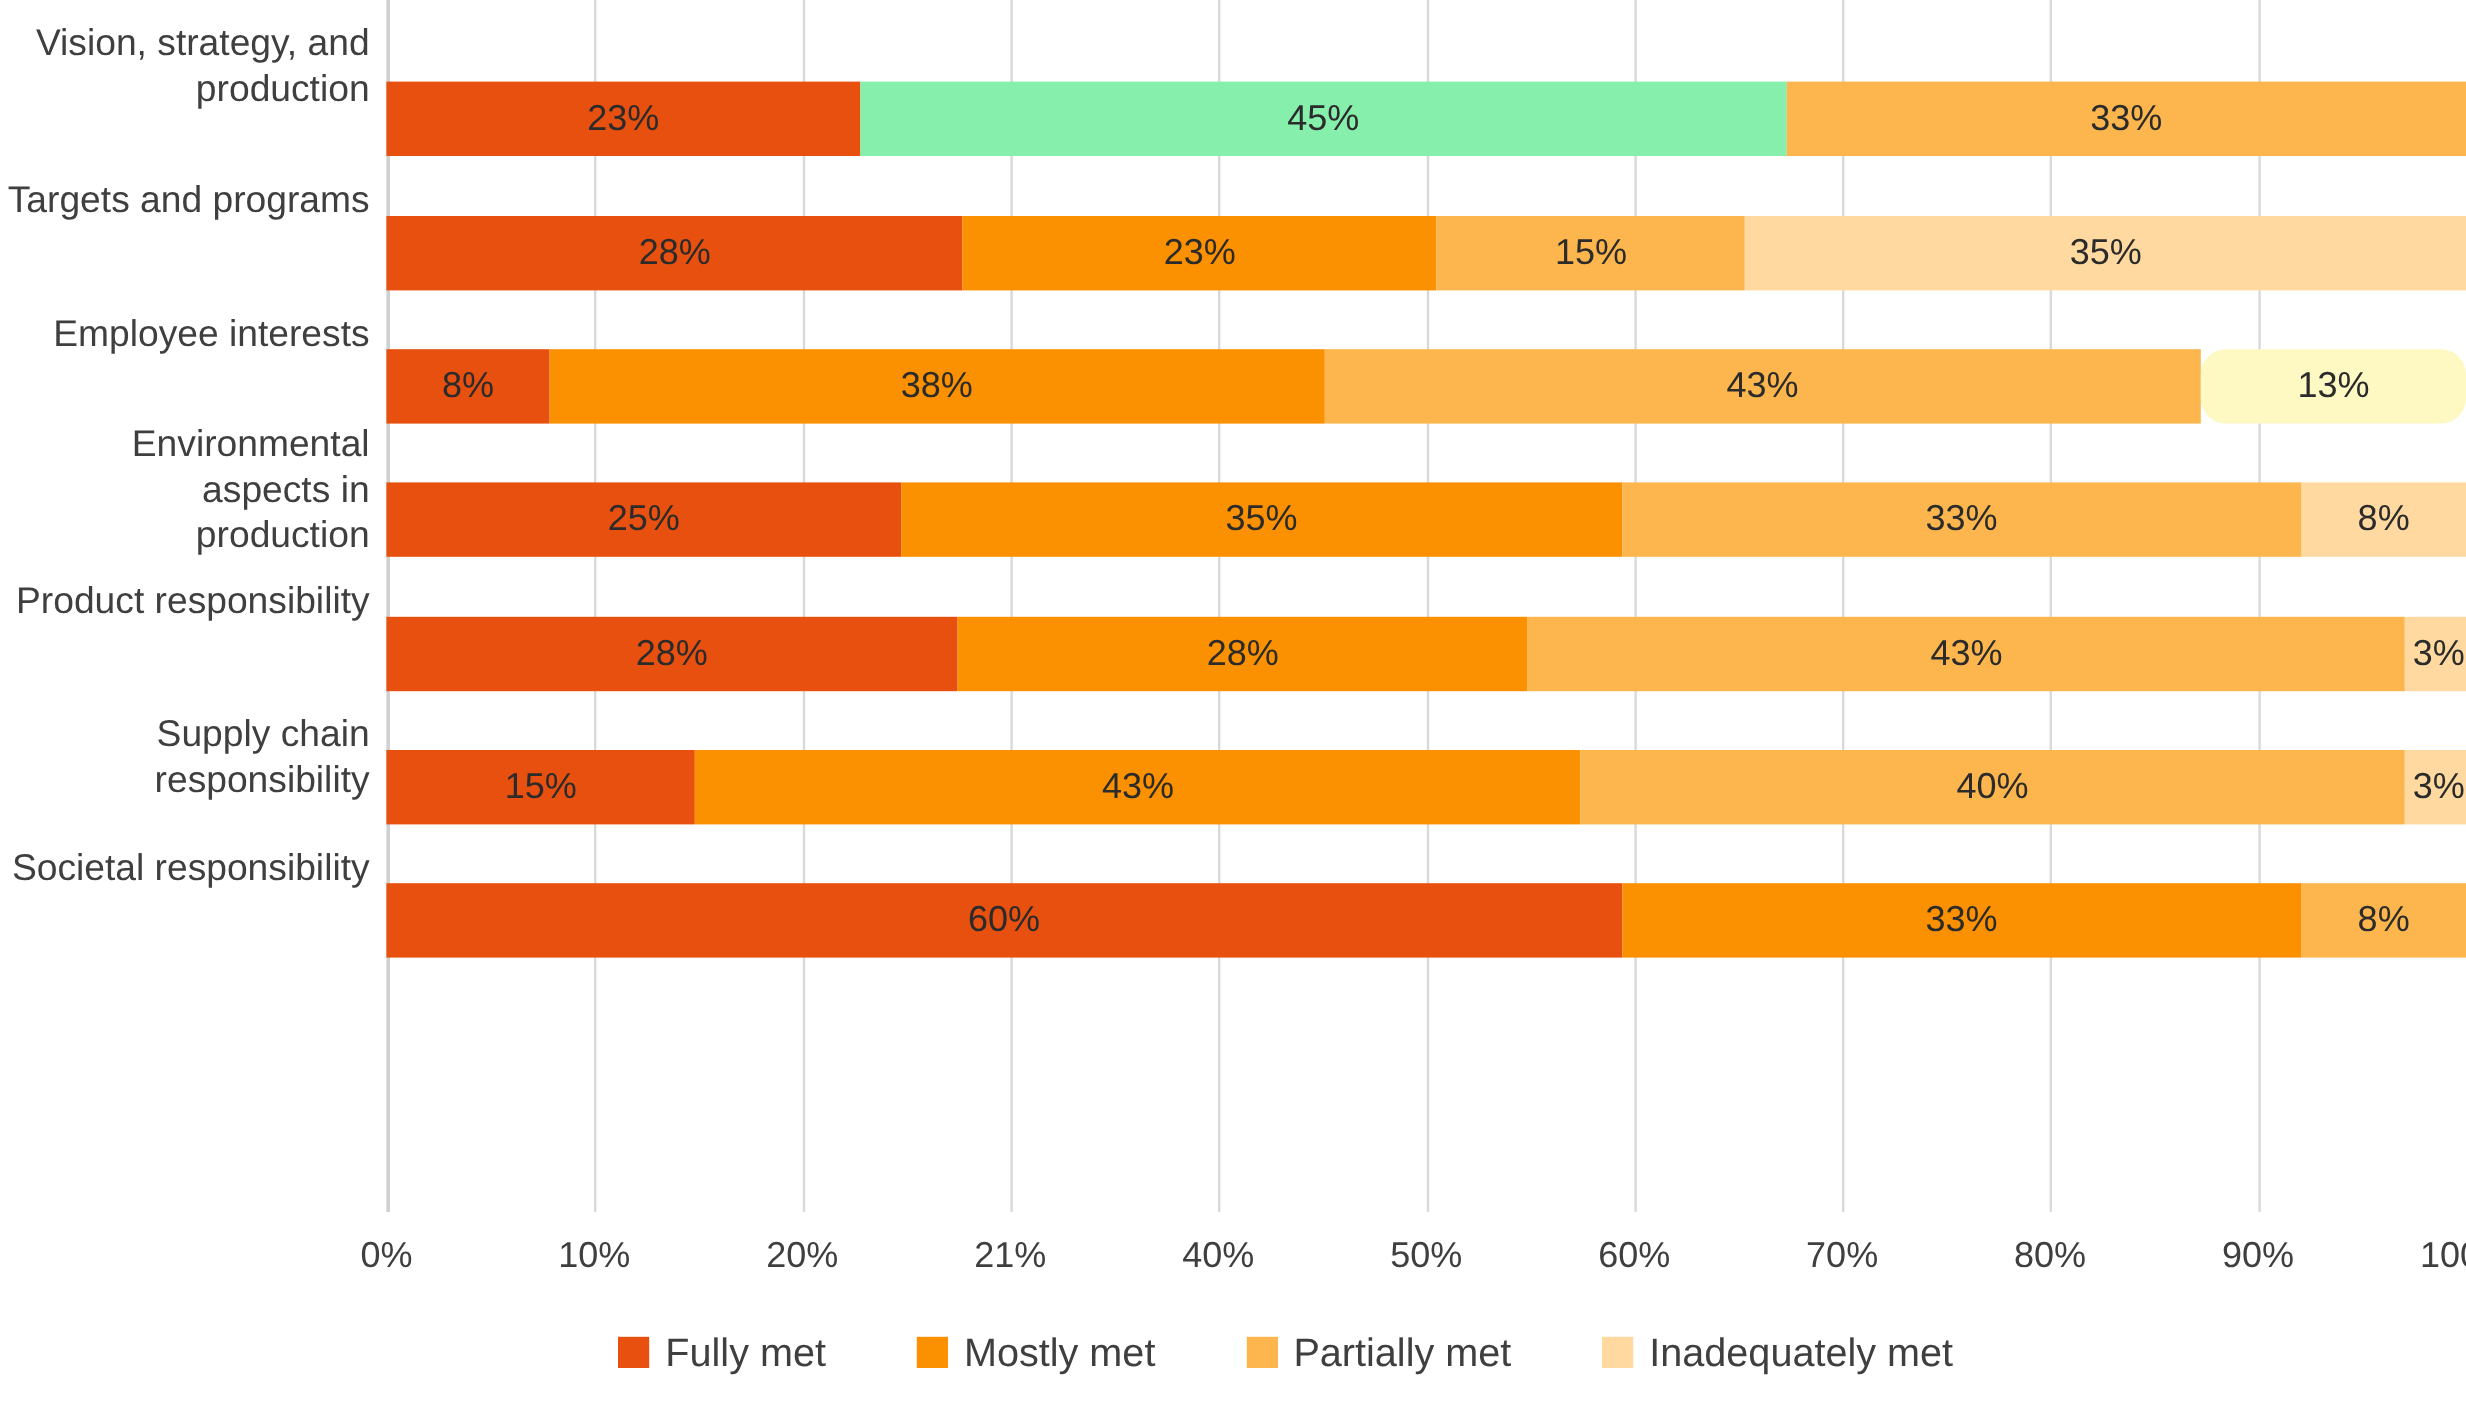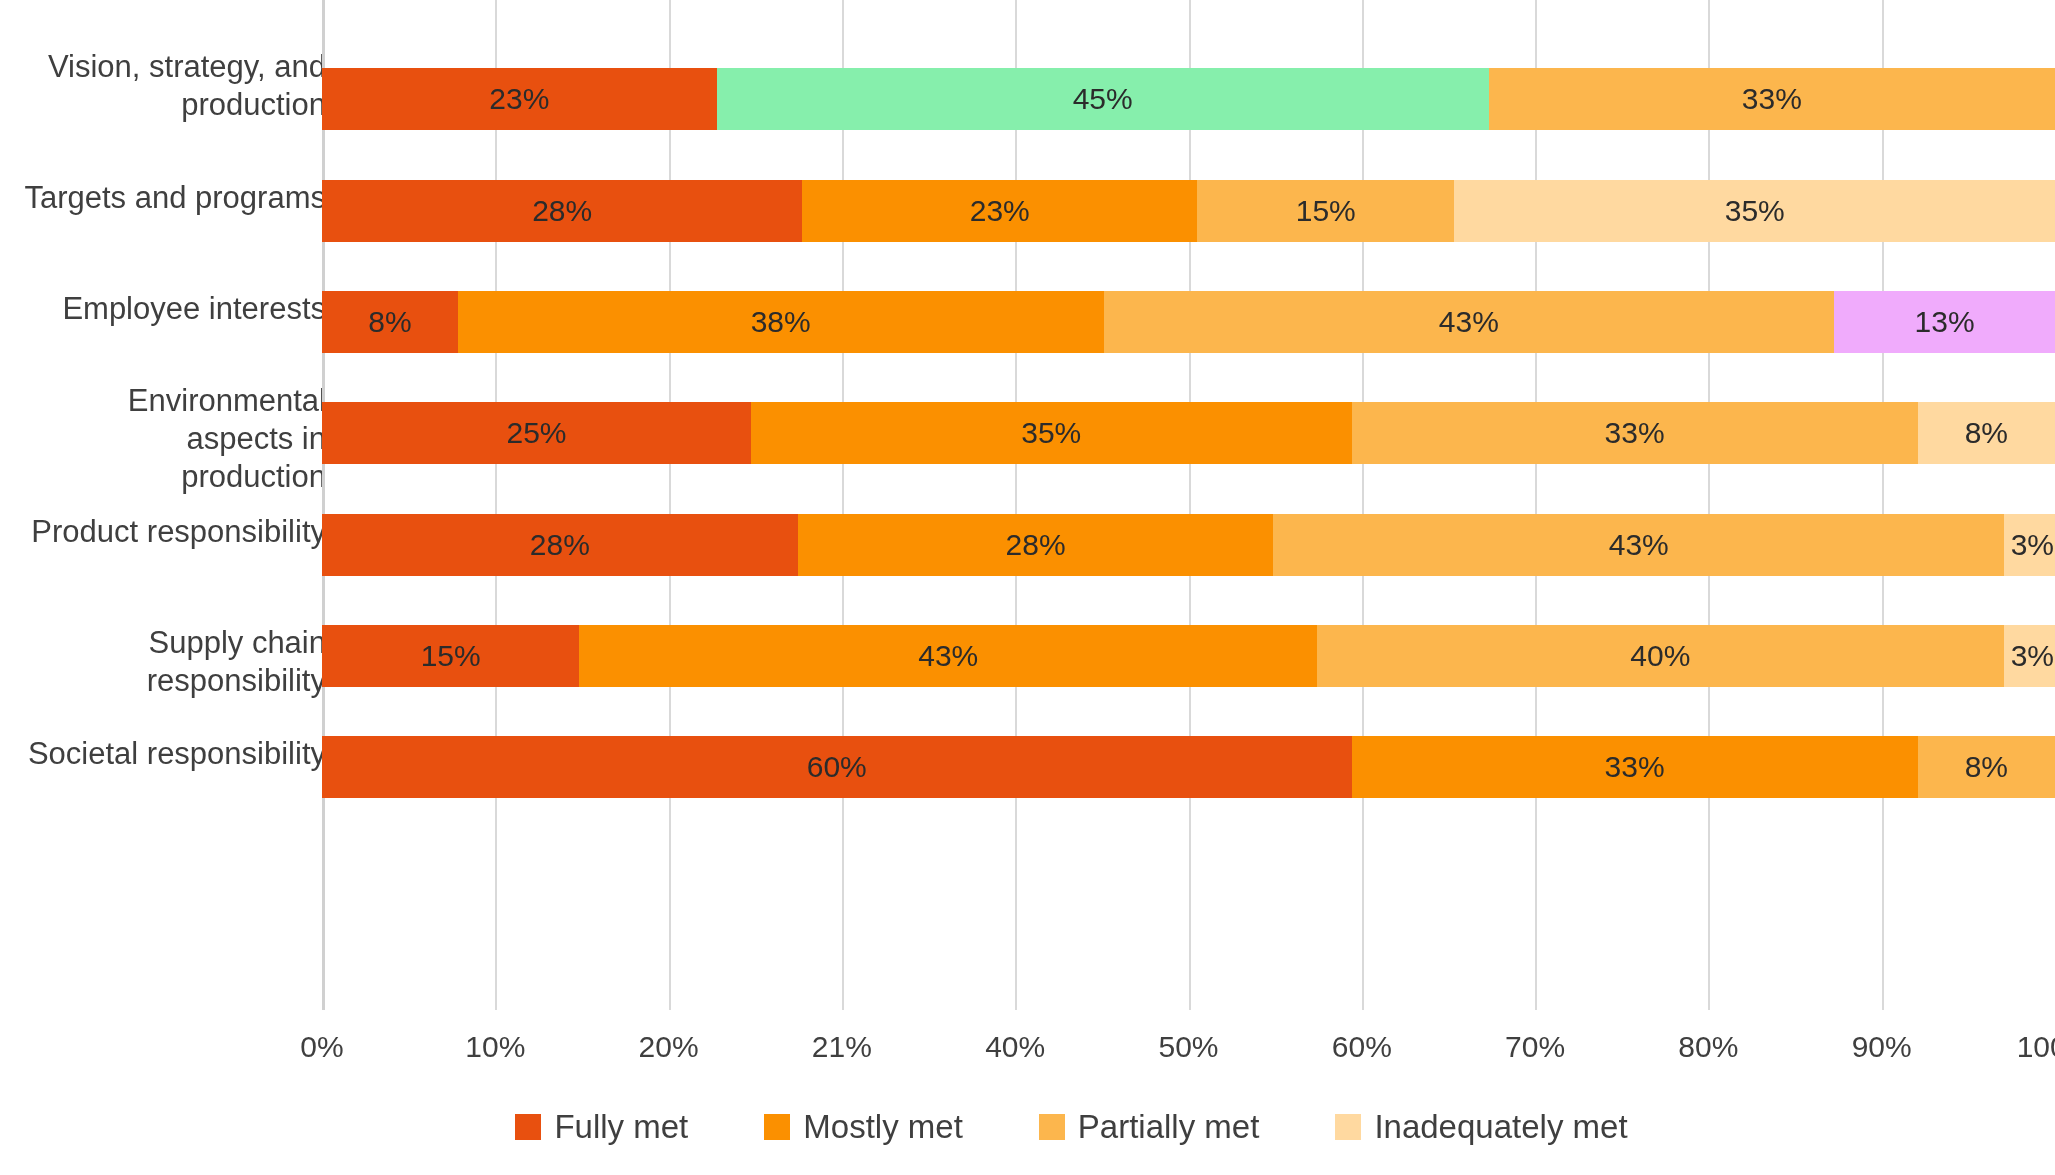--- a/index.html
+++ b/index.html
@@ -63,24 +63,23 @@
     white-space:nowrap;
   }
   .segment.tiny{
     justify-content:flex-end;
     padding-right:1px;
   }
 
   
   .cat-labels{
     position:absolute;
-    left:18px;top:0;
+    left:0;top:0;
     width:308px;
     height:1010px;
-    margin-top:31px;
   }
   .cat-label{
     position:absolute;
     right:0;
     width:308px;
     text-align:right;
     font-size:31px;
     line-height:38px;
     color:#3f3f3f;
   }
@@ -182,21 +181,21 @@
         <div class="bar-row" style="top: 136px;">
           <div class="segment" style="width: 485.24px; background: rgb(232, 80, 15);">28%</div>
           <div class="segment" style="width: 398.59px; background: rgb(251, 144, 0);">23%</div>
           <div class="segment" style="width: 259.95px; background: rgb(252, 182, 77);">15%</div>
           <div class="segment" style="width: 606.55px; background: rgb(255, 217, 160);">35%</div>
         </div>
         <div class="bar-row" style="top: 247px;">
           <div class="segment" style="width: 138.64px; background: rgb(232, 80, 15);">8%</div>
           <div class="segment" style="width: 658.54px; background: rgb(251, 144, 0);">38%</div>
           <div class="segment" style="width: 745.19px; background: rgb(252, 182, 77);">43%</div>
-          <div class="segment" style="width: 225.29px; background: #f0abfc;">13%</div>
+          <div class="segment" style="width: 225.29px; background: #fef9c3; border-radius: 21px;">13%</div>
         </div>
         <div class="bar-row" style="top: 358px;">
           <div class="segment" style="width: 433.25px; background: rgb(232, 80, 15);">25%</div>
           <div class="segment" style="width: 606.55px; background: rgb(251, 144, 0);">35%</div>
           <div class="segment" style="width: 571.89px; background: rgb(252, 182, 77);">33%</div>
           <div class="segment" style="width: 138.64px; background: rgb(255, 217, 160);">8%</div>
         </div>
         <div class="bar-row" style="top: 470px;">
           <div class="segment" style="width: 485.24px; background: rgb(232, 80, 15);">28%</div>
           <div class="segment" style="width: 485.24px; background: rgb(251, 144, 0);">28%</div>

